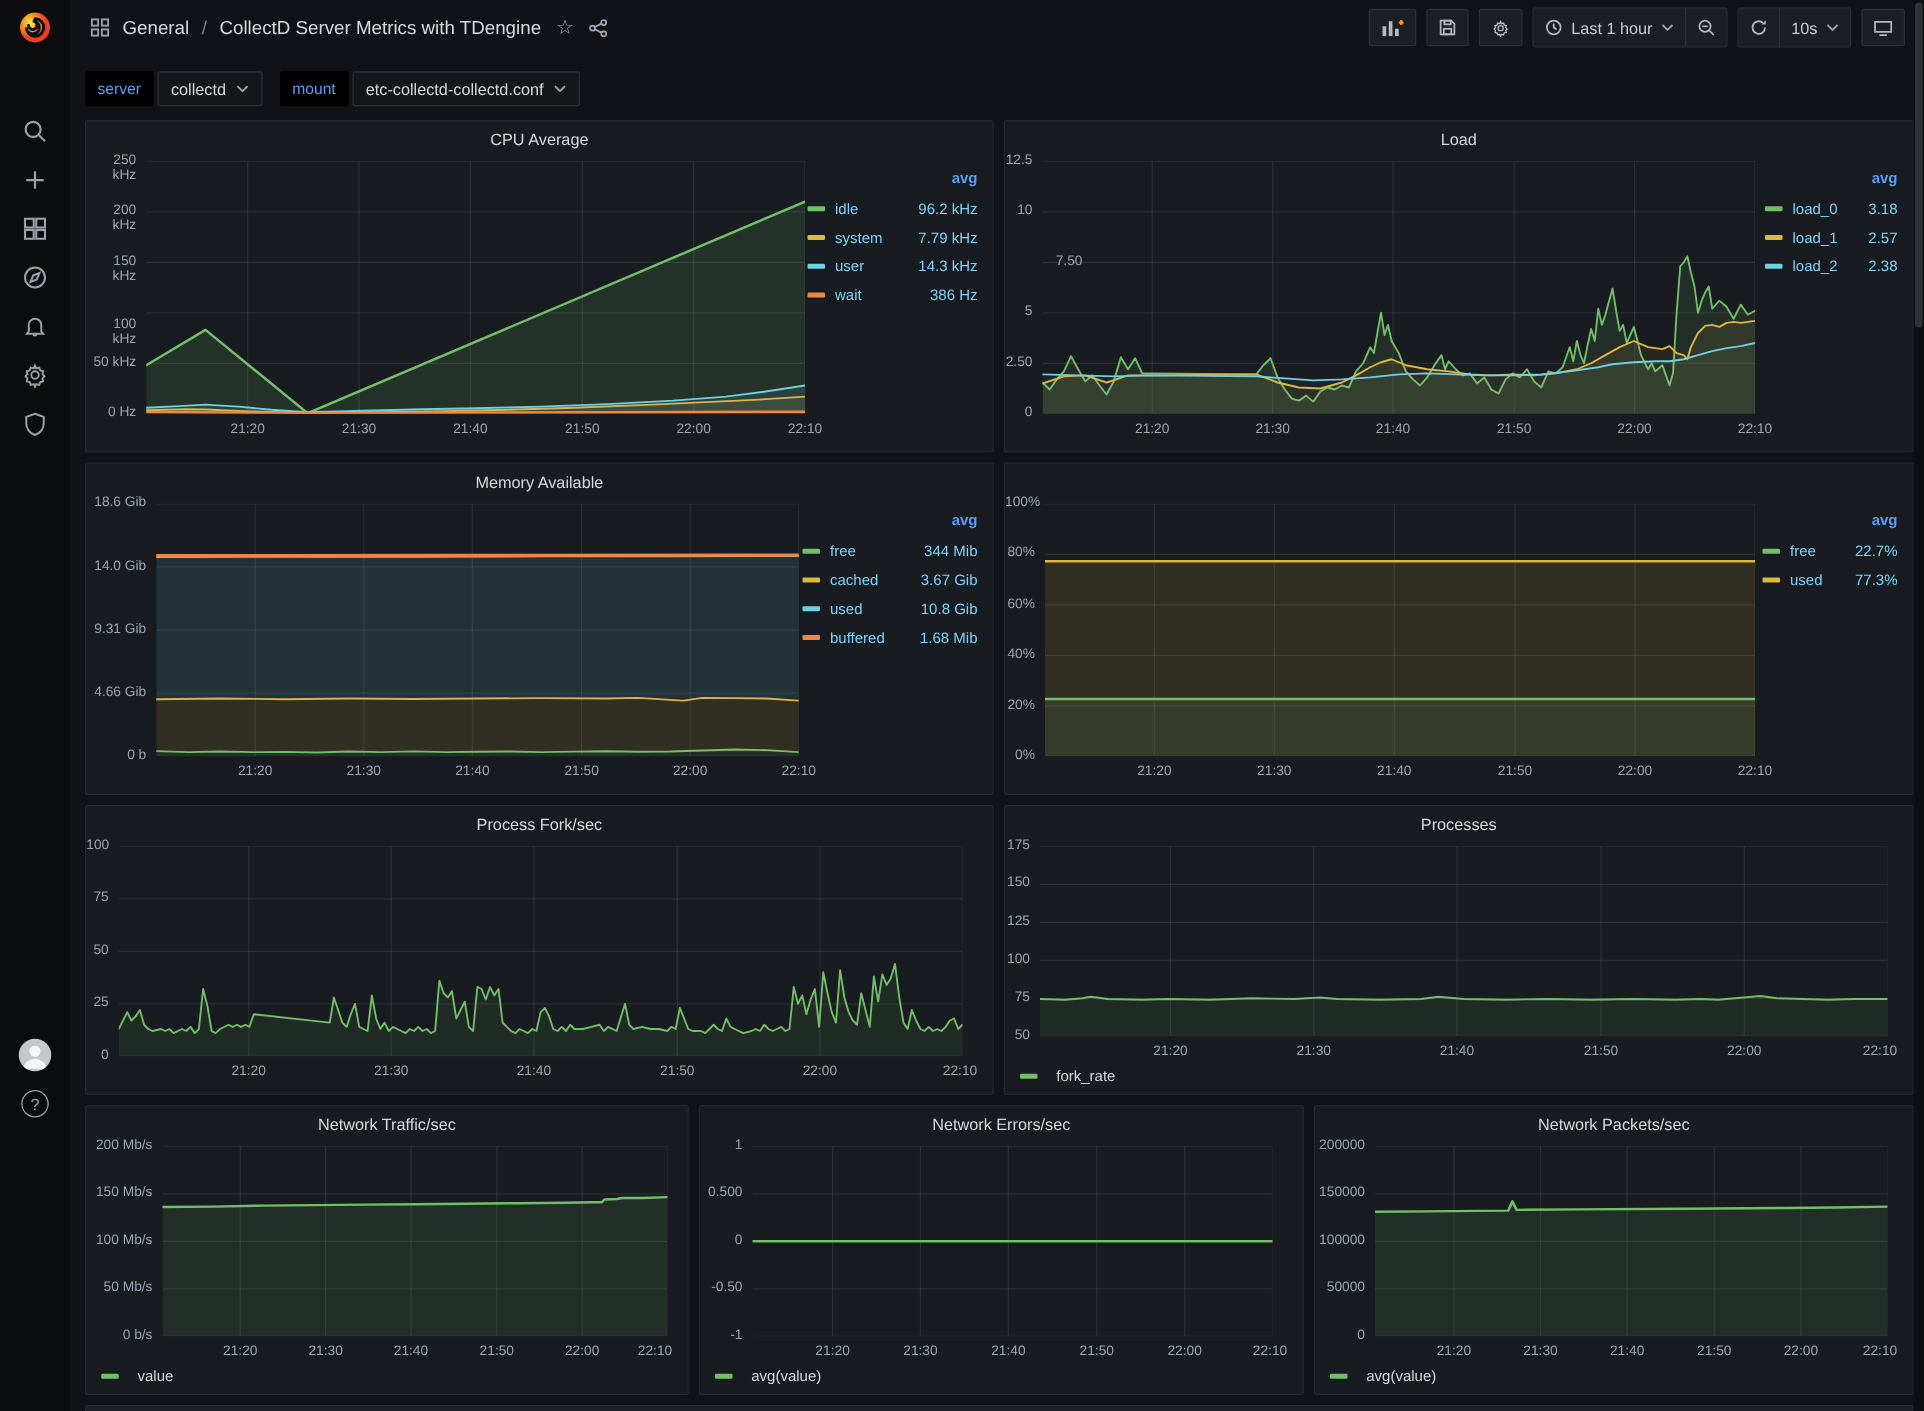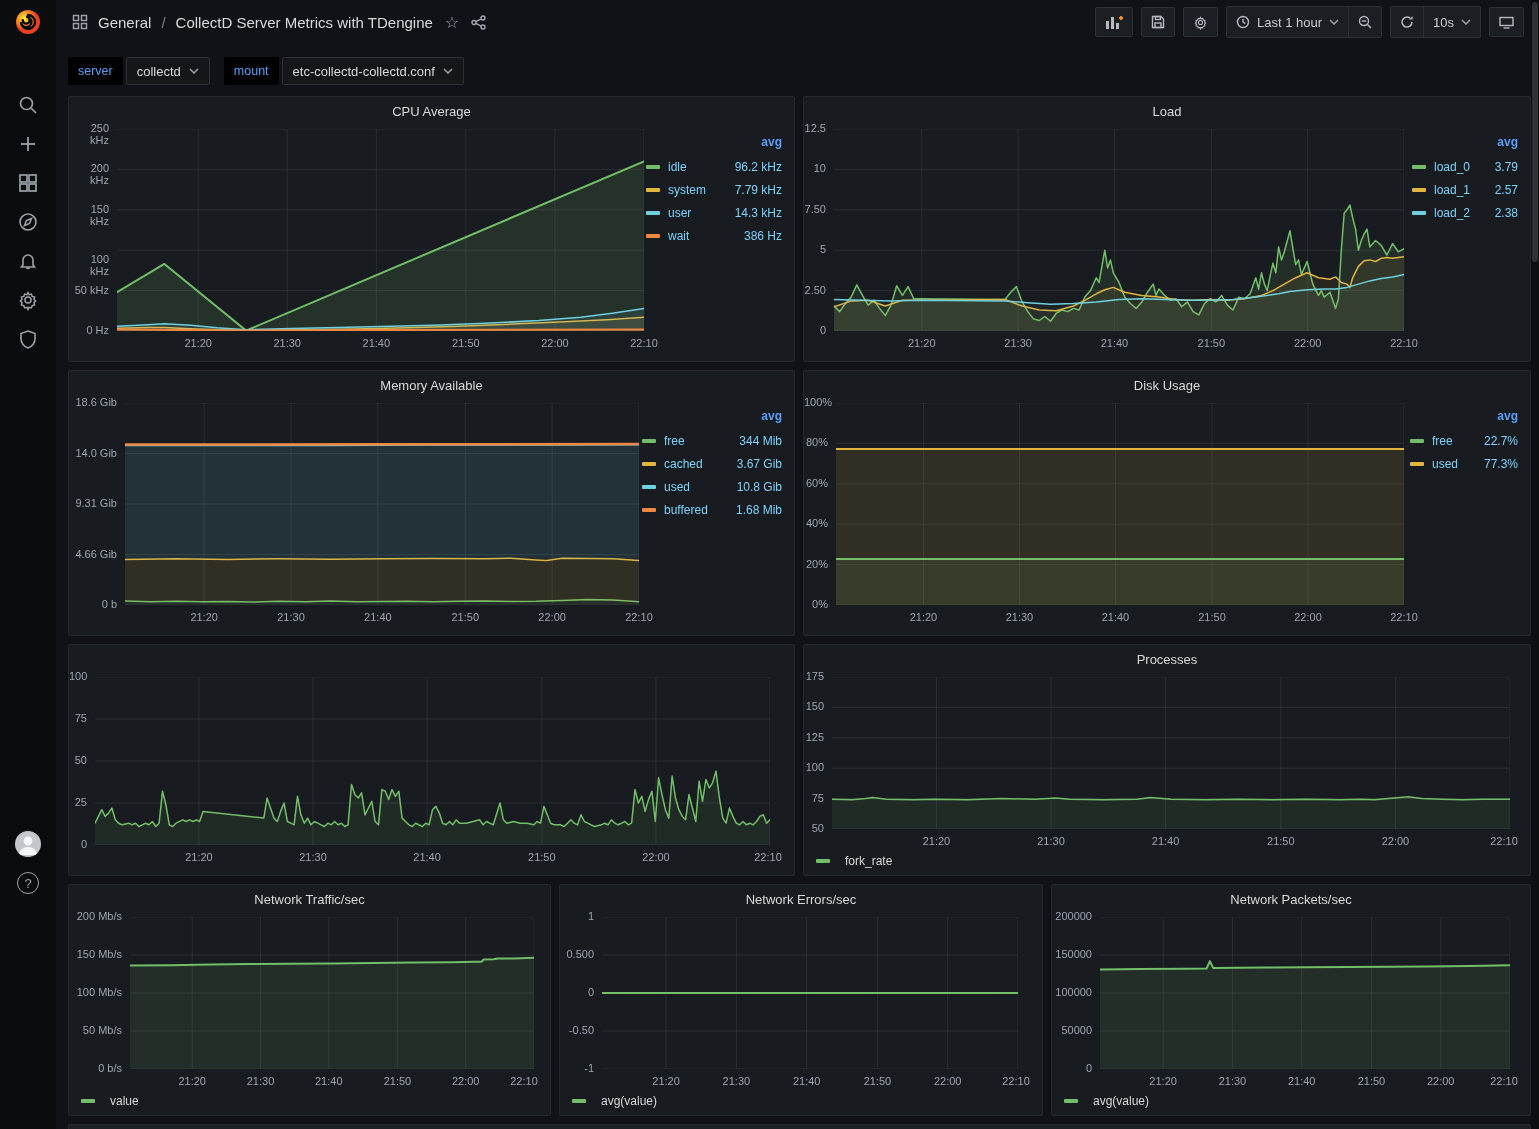--- a/index.html
+++ b/index.html
@@ -315,37 +315,37 @@
         <path d="M0.0,202.0 L0.0,177.8 L17.1,172.1 L34.2,171.3 L51.3,177.0 L68.4,171.3 L85.5,171.3 L171.0,170.5 L188.1,177.0 L205.2,181.0 L222.3,181.8 L239.4,177.0 L250.8,171.3 L262.2,164.8 L270.8,160.8 L279.3,158.4 L290.7,163.2 L307.8,166.4 L324.9,168.1 L342.0,170.5 L359.1,171.3 L376.2,170.5 L393.3,171.3 L410.4,169.7 L427.5,166.4 L438.9,161.6 L450.3,155.1 L461.7,148.7 L473.1,143.8 L484.5,148.7 L495.9,150.3 L501.6,147.9 L507.3,153.5 L513.0,155.1 L515.9,158.4 L518.7,148.7 L524.4,137.4 L530.1,131.7 L535.8,130.9 L541.5,132.5 L547.2,129.3 L552.9,128.5 L558.6,129.3 L564.3,128.5 L570.0,127.7 L570.0,202.0 Z" fill="rgba(224,181,64,0.08)" stroke="none"></path>
         <path d="M0.0,177.8 L17.1,172.1 L34.2,171.3 L51.3,177.0 L68.4,171.3 L85.5,171.3 L171.0,170.5 L188.1,177.0 L205.2,181.0 L222.3,181.8 L239.4,177.0 L250.8,171.3 L262.2,164.8 L270.8,160.8 L279.3,158.4 L290.7,163.2 L307.8,166.4 L324.9,168.1 L342.0,170.5 L359.1,171.3 L376.2,170.5 L393.3,171.3 L410.4,169.7 L427.5,166.4 L438.9,161.6 L450.3,155.1 L461.7,148.7 L473.1,143.8 L484.5,148.7 L495.9,150.3 L501.6,147.9 L507.3,153.5 L513.0,155.1 L515.9,158.4 L518.7,148.7 L524.4,137.4 L530.1,131.7 L535.8,130.9 L541.5,132.5 L547.2,129.3 L552.9,128.5 L558.6,129.3 L564.3,128.5 L570.0,127.7" fill="none" stroke="#e0b540" stroke-width="1.5" stroke-linejoin="round" stroke-linecap="round"></path>
         <path d="M0.0,202.0 L0.0,170.5 L28.5,171.3 L57.0,172.1 L85.5,171.3 L171.0,172.1 L193.8,173.7 L216.6,175.3 L239.4,174.5 L262.2,172.9 L285.0,170.5 L307.8,169.7 L330.6,170.5 L353.4,171.3 L376.2,171.3 L399.0,170.5 L421.8,168.1 L444.6,164.8 L456.0,162.4 L473.1,160.8 L490.2,160.0 L501.6,160.0 L513.0,158.4 L524.4,155.1 L535.8,151.9 L547.2,149.5 L558.6,147.9 L570.0,145.4 L570.0,202.0 Z" fill="rgba(111,208,224,0.05)" stroke="none"></path>
         <path d="M0.0,170.5 L28.5,171.3 L57.0,172.1 L85.5,171.3 L171.0,172.1 L193.8,173.7 L216.6,175.3 L239.4,174.5 L262.2,172.9 L285.0,170.5 L307.8,169.7 L330.6,170.5 L353.4,171.3 L376.2,171.3 L399.0,170.5 L421.8,168.1 L444.6,164.8 L456.0,162.4 L473.1,160.8 L490.2,160.0 L501.6,160.0 L513.0,158.4 L524.4,155.1 L535.8,151.9 L547.2,149.5 L558.6,147.9 L570.0,145.4" fill="none" stroke="#6fd0e0" stroke-width="1.5" stroke-linejoin="round" stroke-linecap="round"></path>
       </svg></div>
   <div class="legend-right" style="width:108px">
     <div class="lhead">avg</div>
     <div class="lrow">
         <span class="sw" style="background: rgb(115, 191, 105);"></span>
         <span class="ll">load_0</span>
-        <span class="lv">3.79</span>
+        <span class="lv">3.18</span>
       </div>
     <div class="lrow">
         <span class="sw" style="background: rgb(224, 181, 64);"></span>
         <span class="ll">load_1</span>
         <span class="lv">2.57</span>
       </div>
     <div class="lrow">
         <span class="sw" style="background: rgb(111, 208, 224);"></span>
         <span class="ll">load_2</span>
         <span class="lv">2.38</span>
       </div>
   </div>
 <div class="tick ty" style="top: 227px; width: 22px;">0</div>
     <div class="tick ty" style="top: 186.6px; width: 22px;">2.50</div>
     <div class="tick ty" style="top: 146.2px; width: 22px;">5</div>
-    <div class="tick ty" style="top: 105.8px; width: 22px;">7.50</div>
+    <div class="tick ty" style="top: 105.8px; width: 22px; margin-left: 40px;">7.50</div>
     <div class="tick ty" style="top: 65.4px; width: 22px;">10</div>
     <div class="tick ty" style="top: 25px; width: 22px;">12.5</div>
     <div class="tick tx" style="left: 93.78px; top: 240px;">21:20</div>
     <div class="tick tx" style="left: 190.11px; top: 240px;">21:30</div>
     <div class="tick tx" style="left: 286.44px; top: 240px;">21:40</div>
     <div class="tick tx" style="left: 383.34px; top: 240px;">21:50</div>
     <div class="tick tx" style="left: 479.67px; top: 240px;">22:00</div>
     <div class="tick tx" style="left: 576px; top: 240px;">22:10</div>
   </div>
 
@@ -401,21 +401,20 @@
     <div class="tick ty" style="top: 25px; width: 48px;">18.6 Gib</div>
     <div class="tick tx" style="left: 111.156px; top: 240px;">21:20</div>
     <div class="tick tx" style="left: 198.022px; top: 240px;">21:30</div>
     <div class="tick tx" style="left: 284.888px; top: 240px;">21:40</div>
     <div class="tick tx" style="left: 372.268px; top: 240px;">21:50</div>
     <div class="tick tx" style="left: 459.134px; top: 240px;">22:00</div>
     <div class="tick tx" style="left: 546px; top: 240px;">22:10</div>
   </div>
 
 <div class="panel" style="left:803px;top:370px;width:728px;height:266px">
-  <div class="ptitle">Disk Usage</div>
   <div class="chart" style="--gl:32px;--gr:126px"><svg width="568" height="202">
         <line x1="0" y1="202" x2="568" y2="202" stroke="rgba(204,204,220,0.10)" stroke-width="1"></line>
         <line x1="0" y1="161.6" x2="568" y2="161.6" stroke="rgba(204,204,220,0.10)" stroke-width="1"></line>
         <line x1="0" y1="121.19999999999999" x2="568" y2="121.19999999999999" stroke="rgba(204,204,220,0.10)" stroke-width="1"></line>
         <line x1="0" y1="80.80000000000001" x2="568" y2="80.80000000000001" stroke="rgba(204,204,220,0.10)" stroke-width="1"></line>
         <line x1="0" y1="40.39999999999998" x2="568" y2="40.39999999999998" stroke="rgba(204,204,220,0.10)" stroke-width="1"></line>
         <line x1="0" y1="0" x2="568" y2="0" stroke="rgba(204,204,220,0.10)" stroke-width="1"></line>
         <line x1="87.472" y1="0" x2="87.472" y2="202" stroke="rgba(204,204,220,0.10)" stroke-width="1"></line>
         <line x1="183.464" y1="0" x2="183.464" y2="202" stroke="rgba(204,204,220,0.10)" stroke-width="1"></line>
         <line x1="279.456" y1="0" x2="279.456" y2="202" stroke="rgba(204,204,220,0.10)" stroke-width="1"></line>
@@ -448,20 +447,21 @@
     <div class="tick ty" style="top: 25px; width: 24px;">100%</div>
     <div class="tick tx" style="left: 95.472px; top: 240px;">21:20</div>
     <div class="tick tx" style="left: 191.464px; top: 240px;">21:30</div>
     <div class="tick tx" style="left: 287.456px; top: 240px;">21:40</div>
     <div class="tick tx" style="left: 384.016px; top: 240px;">21:50</div>
     <div class="tick tx" style="left: 480.008px; top: 240px;">22:00</div>
     <div class="tick tx" style="left: 576px; top: 240px;">22:10</div>
   </div>
 
 <div class="panel" style="left:68px;top:644px;width:727px;height:232px">
+  <div class="ptitle">Process Fork/sec</div>
   <div class="chart" style="--gl:26px;--gr:24px"><svg width="675" height="168">
         <line x1="0" y1="168" x2="675" y2="168" stroke="rgba(204,204,220,0.10)" stroke-width="1"></line>
         <line x1="0" y1="126" x2="675" y2="126" stroke="rgba(204,204,220,0.10)" stroke-width="1"></line>
         <line x1="0" y1="84" x2="675" y2="84" stroke="rgba(204,204,220,0.10)" stroke-width="1"></line>
         <line x1="0" y1="42" x2="675" y2="42" stroke="rgba(204,204,220,0.10)" stroke-width="1"></line>
         <line x1="0" y1="0" x2="675" y2="0" stroke="rgba(204,204,220,0.10)" stroke-width="1"></line>
         <line x1="103.95" y1="0" x2="103.95" y2="168" stroke="rgba(204,204,220,0.10)" stroke-width="1"></line>
         <line x1="218.025" y1="0" x2="218.025" y2="168" stroke="rgba(204,204,220,0.10)" stroke-width="1"></line>
         <line x1="332.1" y1="0" x2="332.1" y2="168" stroke="rgba(204,204,220,0.10)" stroke-width="1"></line>
         <line x1="446.85" y1="0" x2="446.85" y2="168" stroke="rgba(204,204,220,0.10)" stroke-width="1"></line>

